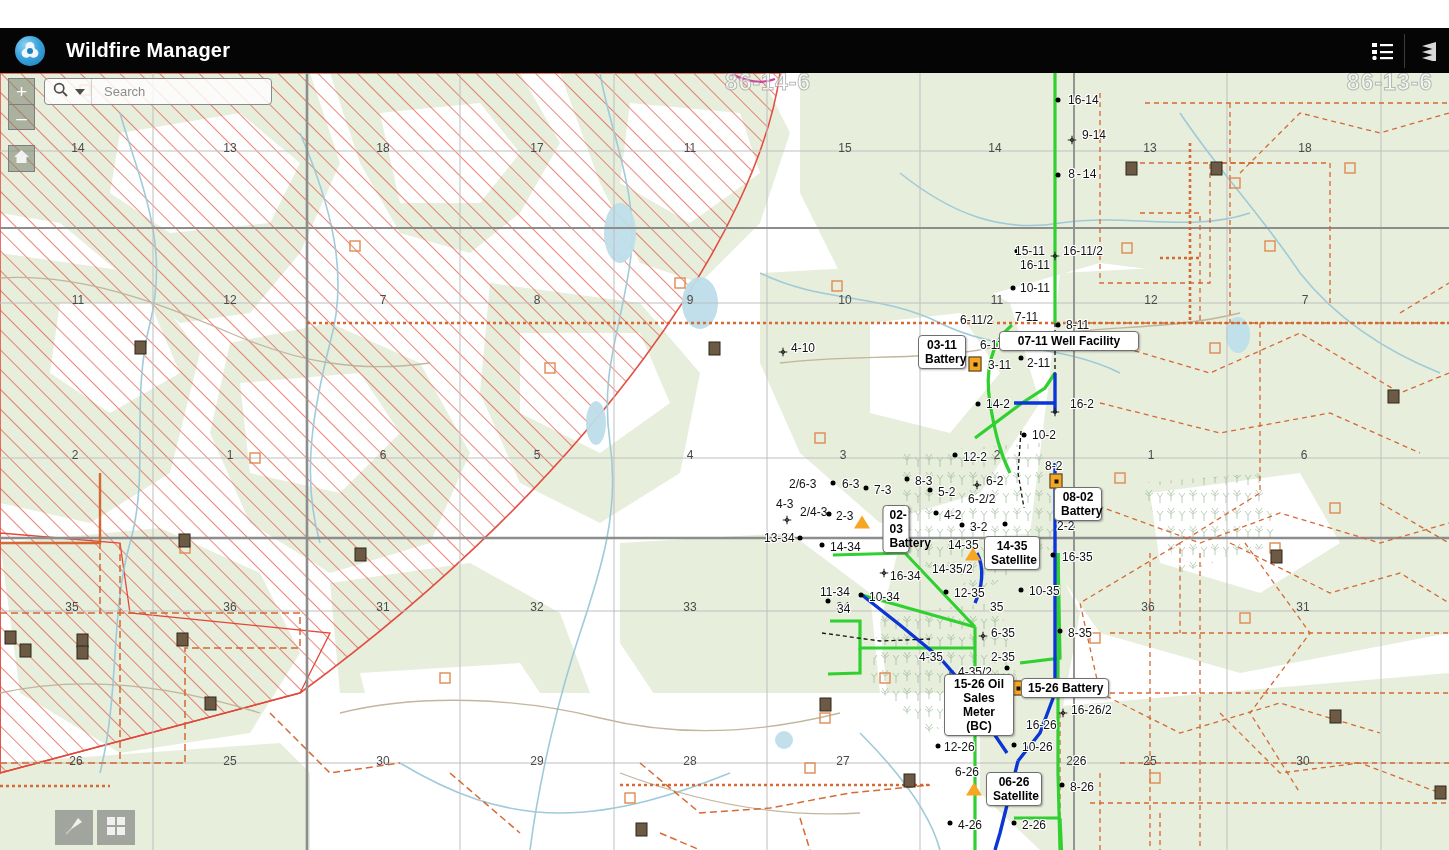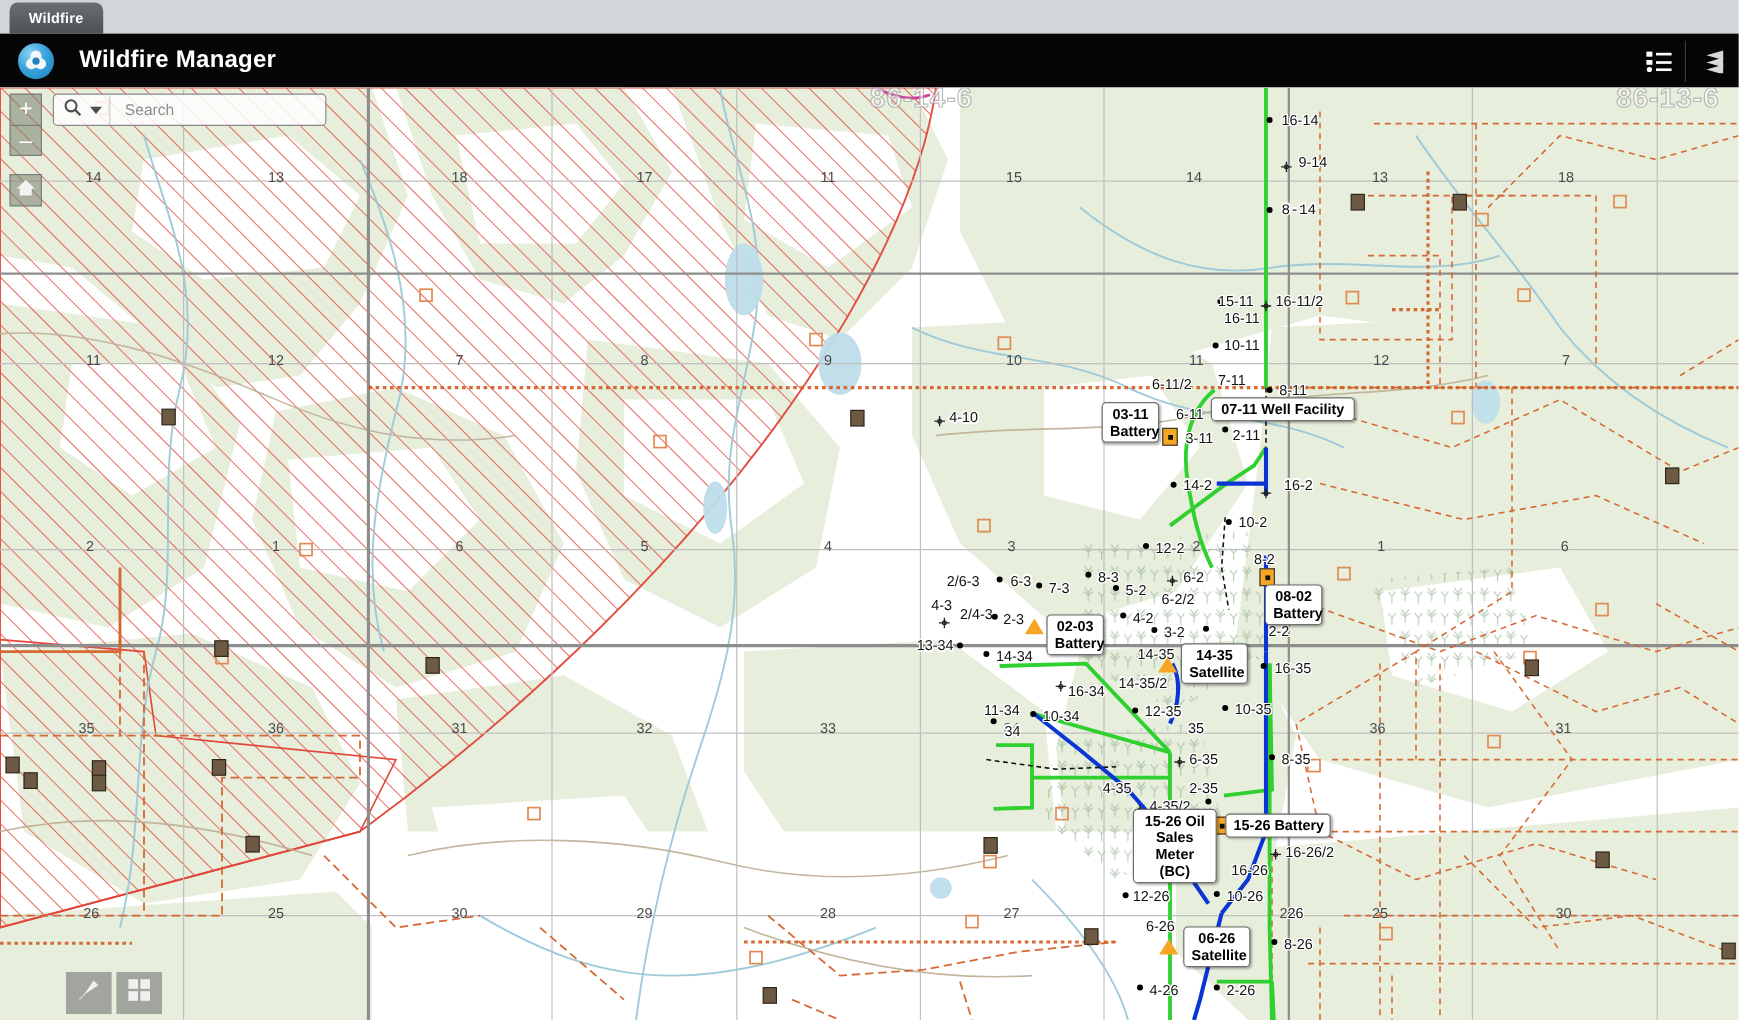--- a/index.html
+++ b/index.html
@@ -157,25 +157,20 @@
     position: absolute; width: 0; height: 0; transform: translate(-50%,-50%);
     border-left: 8px solid transparent; border-right: 8px solid transparent;
     border-bottom: 13px solid #f5a623;
   }
 </style>
 </head>
 <body>
 
 <div id="app">
 
-  <div class="tabstrip">
-    <div class="tab">
-      <span>Wildfire</span>
-    </div>
-  </div>
 
   <div class="appbar">
     <div class="logo">
       <div class="blade b1"></div>
         <div class="blade b2"></div>
         <div class="blade b3"></div>
       <div class="hub"></div>
     </div>
     <div class="apptitle">Wildfire Manager</div>
 
@@ -691,32 +686,32 @@
         </div>
         <div class="facility" style="left: 1018px; top: 615px;">
           <span class="dot"></span>
         </div>
         <div class="satellite" style="left: 973px; top: 481px;"></div>
         <div class="satellite" style="left: 974px; top: 716px;"></div>
         <div class="satellite" style="left: 862px; top: 449px;"></div>
       </div>
 
     <div id="callout-layer">
-        <div class="callout" style="left: 1069px; top: 268px; width: 120px;">
+        <div class="callout" style="left: 1069px; top: 268px; width: 140px;">
           <div>07-11 Well Facility</div>
         </div>
         <div class="callout multi" style="left: 942px; top: 279px; width: 48px;">
           <div>03-11</div>
           <div>Battery</div>
         </div>
         <div class="callout multi" style="left: 1078px; top: 431px; width: 48px;">
           <div>08-02</div>
           <div>Battery</div>
         </div>
-        <div class="callout multi" style="left: 896px; top: 456px; width: 48px;">
+        <div class="callout multi" style="left: 896px; top: 456px; width: 27px;">
           <div>02-03</div>
           <div>Battery</div>
         </div>
         <div class="callout multi" style="left: 1012px; top: 480px; width: 56px;">
           <div>14-35</div>
           <div>Satellite</div>
         </div>
         <div class="callout" style="left: 1065px; top: 615px; width: 88px;">
           <div>15-26 Battery</div>
         </div>

